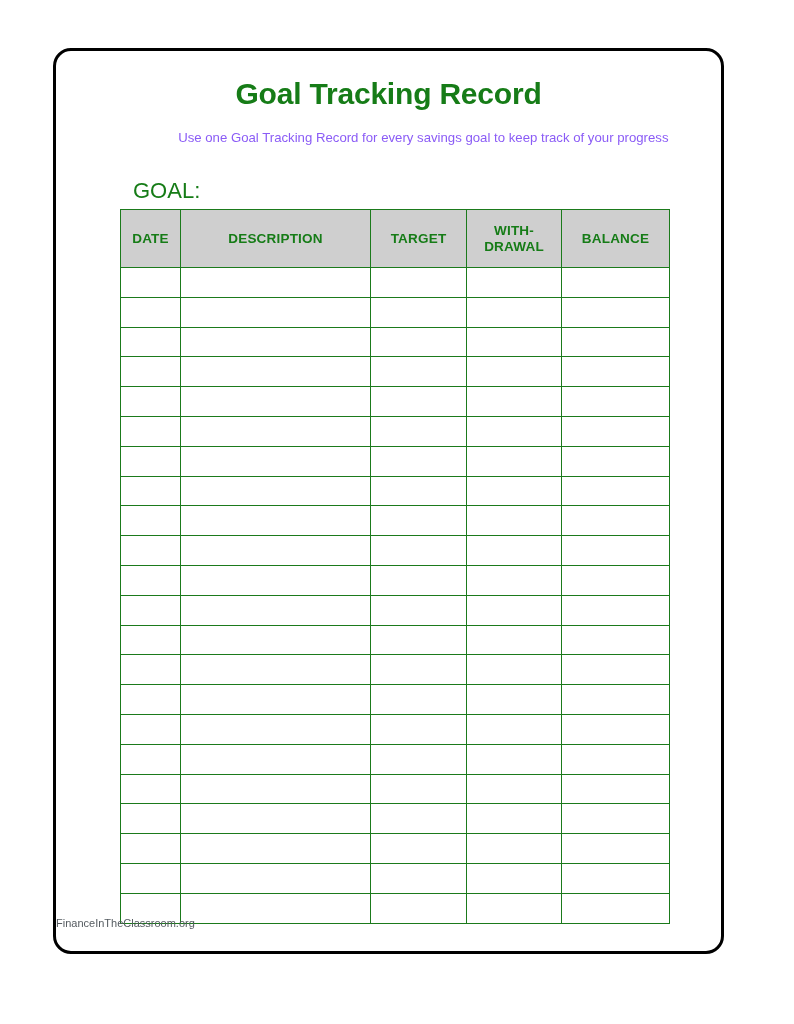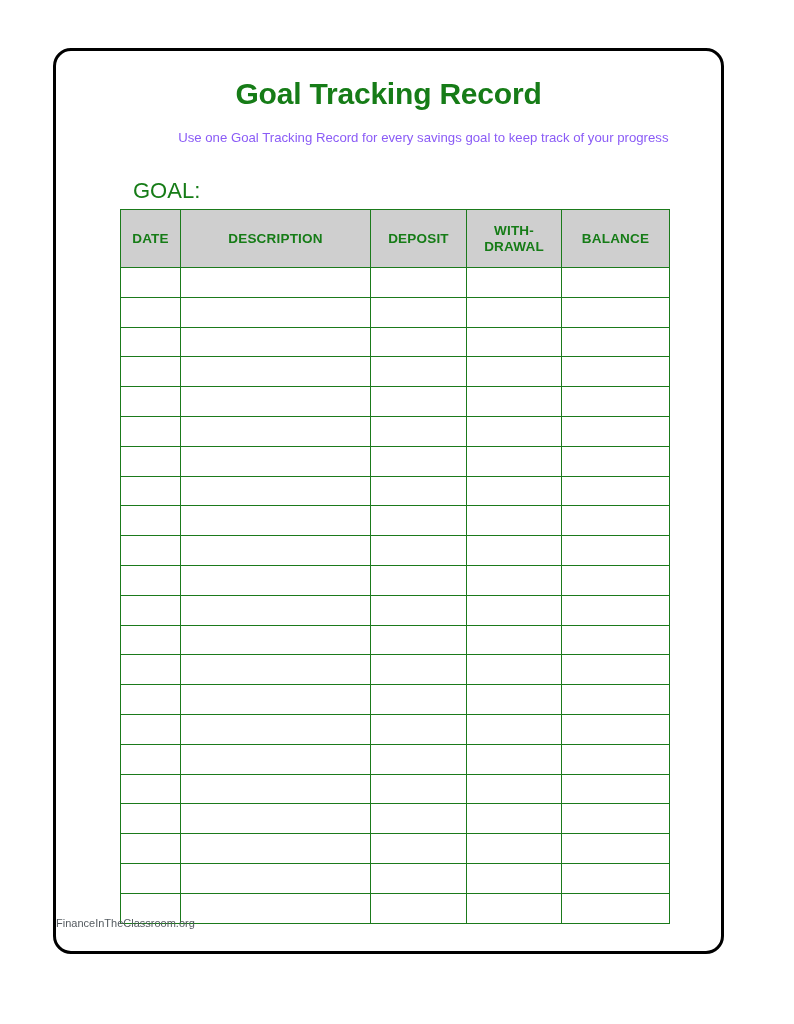--- a/index.html
+++ b/index.html
@@ -144,21 +144,21 @@
       <col class="col-date">
       <col class="col-desc">
       <col class="col-deposit">
       <col class="col-with">
       <col class="col-balance">
     </colgroup>
     <thead>
       <tr>
         <th>DATE</th>
         <th>DESCRIPTION</th>
-        <th>DEPOSIT</th>
+        <th>TARGET</th>
         <th>
           <span class="hdr-with-line">WITH-</span>
           <span class="hdr-with-line">DRAWAL</span>
         </th>
         <th>BALANCE</th>
       </tr>
     </thead>
     <tbody id="table-body">
         <tr>
           <td></td>

